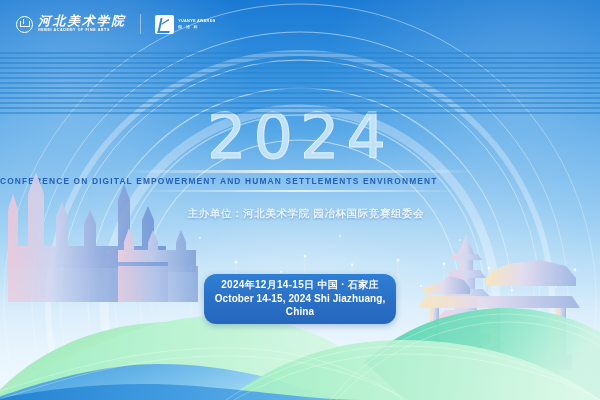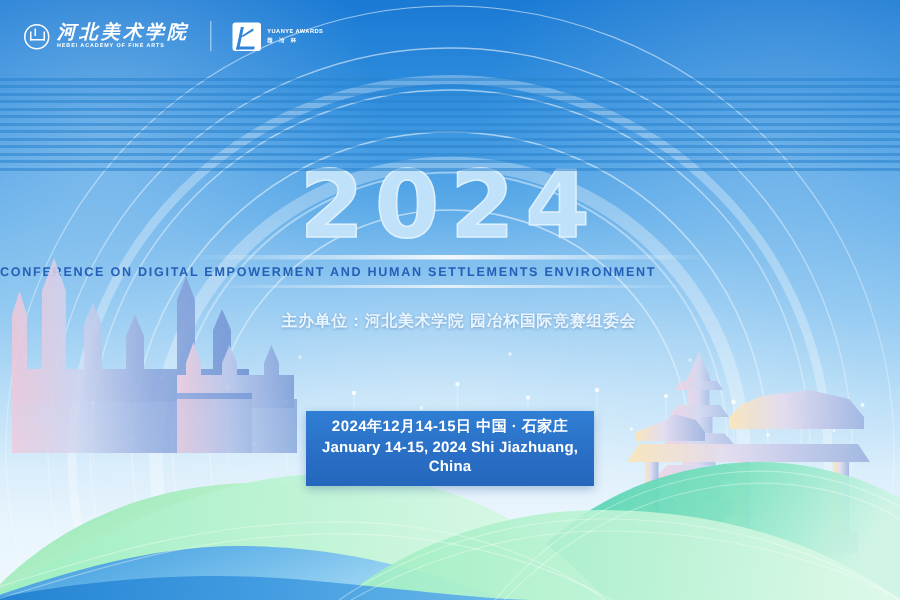--- a/index.html
+++ b/index.html
@@ -23,21 +23,21 @@
 
   
   .arcs{position:absolute;left:0;top:0;width:600px;height:400px;}
 
   
   .dots{position:absolute;left:0;top:0;width:600px;height:400px;}
 
   
   .year{
     position:absolute;left:0;right:0;top:54px;text-align:center;
-    font-size:62px;font-weight:700;letter-spacing:7px;line-height:1;
+    font-size:62px;font-weight:400;letter-spacing:7px;line-height:1;
     font-family:"DejaVu Sans",sans-serif;
     color:#bfe2fa;
     -webkit-text-stroke:1px #dff0fd;
   }
   .year-wrap{position:absolute;left:0;right:0;top:52px;height:62px;}
   .year-mask{
     position:absolute;left:0;right:0;top:0;height:62px;
     background:repeating-linear-gradient(180deg,rgba(40,130,205,.55) 0 2px,rgba(255,255,255,0) 2px 5px);
     mix-blend-mode:normal;pointer-events:none;
   }
@@ -66,21 +66,21 @@
   .host{
     position:absolute;left:0;right:0;top:207px;text-align:center;
     font-size:10.5px;font-weight:700;letter-spacing:.6px;color:#e8f4fe;
     text-shadow:0 1px 2px rgba(20,70,140,.35);
     margin-left:12px;
   }
 
   
   .date-pill{
     position:absolute;left:50%;transform:translateX(-50%);top:274px;
-    width:192px;padding:5px 0 6px;text-align:center;border-radius:0;
+    width:192px;padding:5px 0 6px;text-align:center;border-radius:12px;
     background:linear-gradient(180deg,#2f7fd4 0%,#2a6fc6 55%,#2467bd 100%);
     box-shadow:0 2px 6px rgba(20,70,140,.30);
   }
   .date-cn{font-size:10px;font-weight:700;color:#ffffff;letter-spacing:.3px;line-height:1.25;}
   .date-en{font-size:10px;font-weight:700;color:#ffffff;letter-spacing:.1px;line-height:1.3;}
 
   
   .logos{position:absolute;left:16px;top:14px;display:flex;align-items:center;gap:14px;}
   .logo-hafa{display:flex;align-items:center;gap:5px;}
   .seal{width:15px;height:15px;border-radius:50%;border:1.3px solid #ffffff;position:relative;flex:0 0 auto;}
@@ -304,16 +304,16 @@
       <path d="M-10,252 C50,234 120,208 216,206 C300,204 364,226 408,250"></path>
       <path d="M226,250 C270,220 332,196 402,196 C484,196 554,220 600,250"></path>
       <path d="M234,250 C276,226 336,204 404,204 C486,204 558,226 600,250"></path>
       <path d="M330,250 C372,200 422,174 478,166 C528,159 572,172 600,188"></path>
       <path d="M336,250 C378,206 426,182 480,174 C530,167 574,180 600,196"></path>
     </g>
   </svg>
 
   <div class="date-pill">
     <div class="date-cn">2024年12月14-15日  中国 · 石家庄</div>
-    <div class="date-en">January 14-15, 2024 Shi Jiazhuang, China</div>
+    <div class="date-en">October 14-15, 2024 Shi Jiazhuang, China</div>
   </div>
 
 </div>
 
 </body></html>

